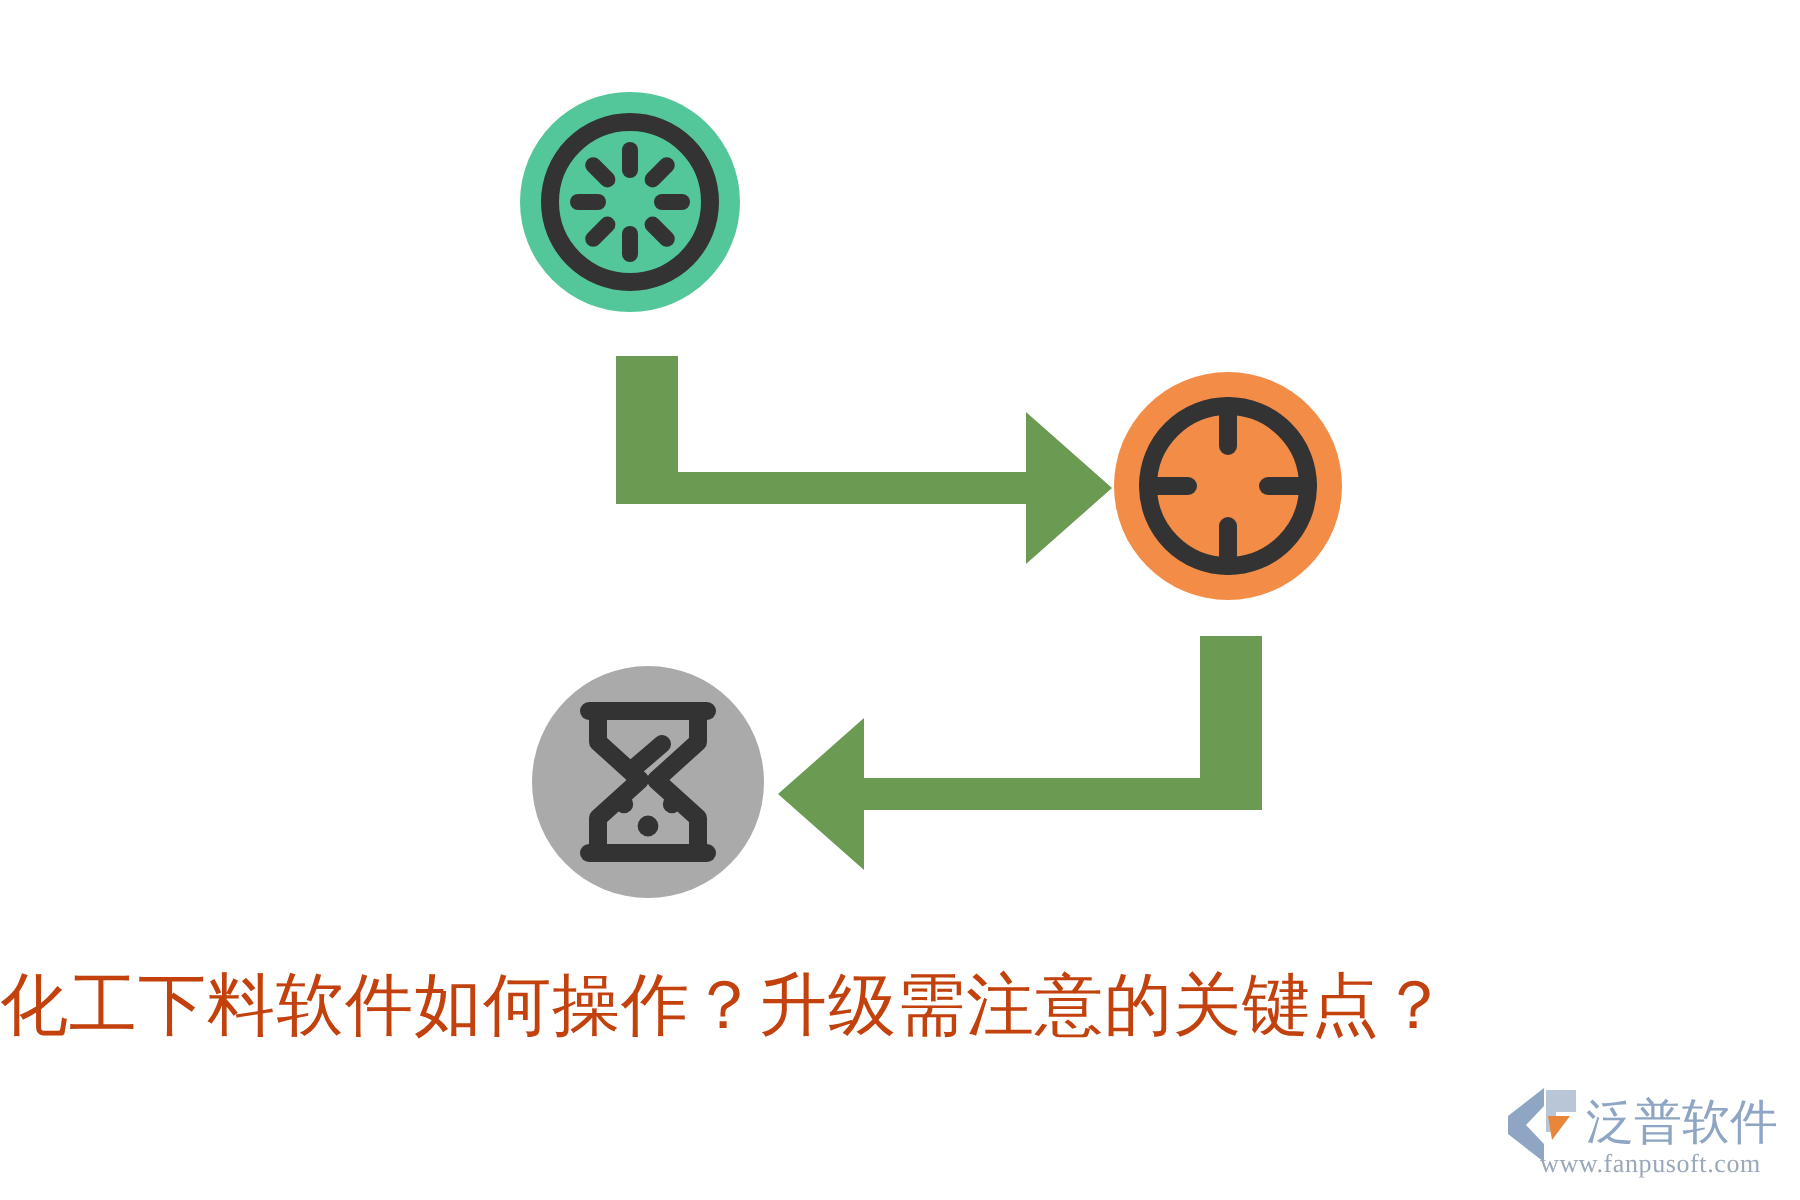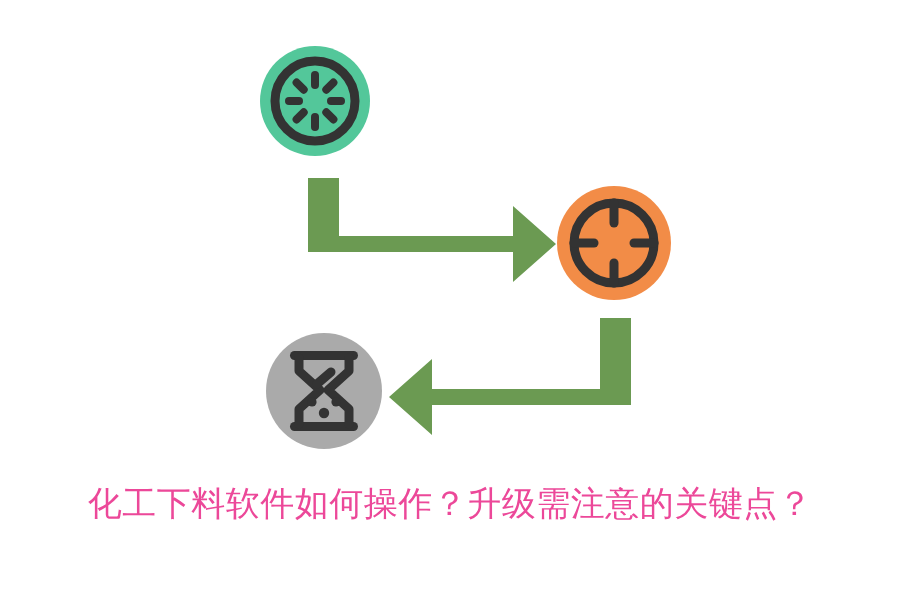--- a/index.html
+++ b/index.html
@@ -24,26 +24,25 @@
     left: 0;
     top: 0;
     width: 900px;
     height: 600px;
   }
   #headline {
     position: absolute;
     left: 0;
     top: 481px;
     width: 900px;
-    text-align: center;
     font-size: 34px;
     line-height: 44px;
     font-weight: 400;
     letter-spacing: 0.5px;
-    color: #ec4899;
+    color: #c2410c;
     white-space: nowrap;
     font-family: "DejaVu Sans", "Liberation Sans", sans-serif;
   }
   #brand-logo {
     position: absolute;
     right: 12px;
     bottom: 8px;
     width: 140px;
     height: 56px;
   }
@@ -143,14 +142,25 @@
         <circle cx="312" cy="402" r="4.6" fill="#333333"></circle>
         <circle cx="336" cy="402" r="4.6" fill="#333333"></circle>
         <circle cx="324" cy="413" r="5.2" fill="#333333"></circle>
       </g>
     </g>
 
   </svg>
 
   <div id="headline">化工下料软件如何操作？升级需注意的关键点？</div>
 
+  <div id="brand-logo">
+    <svg class="brand-svg" viewBox="0 0 140 56" xmlns="http://www.w3.org/2000/svg">
+      <g>
+        <path d="M 24 8 L 6 22 L 6 31 L 24 45 L 24 36 L 15 26.5 L 24 17 Z" fill="#8ea5c4"></path>
+        <path d="M 25 9 L 40 9 L 40 20 L 30 20 L 30 30 L 25 30 Z" fill="#b9c6d8"></path>
+        <path d="M 26 22 L 37 22 L 28 34 Z" fill="#e8873c"></path>
+      </g>
+      <text x="45" y="33" font-family="DejaVu Sans, Liberation Sans, sans-serif" font-size="24" fill="#8ea5c4">泛普软件</text>
+      <text x="22" y="50" font-family="Liberation Serif, DejaVu Serif, serif" font-size="13" fill="#9aa8bb" letter-spacing="0.3">www.fanpusoft.com</text>
+    </svg>
+  </div>
 
 </div>
 
 </body></html>

